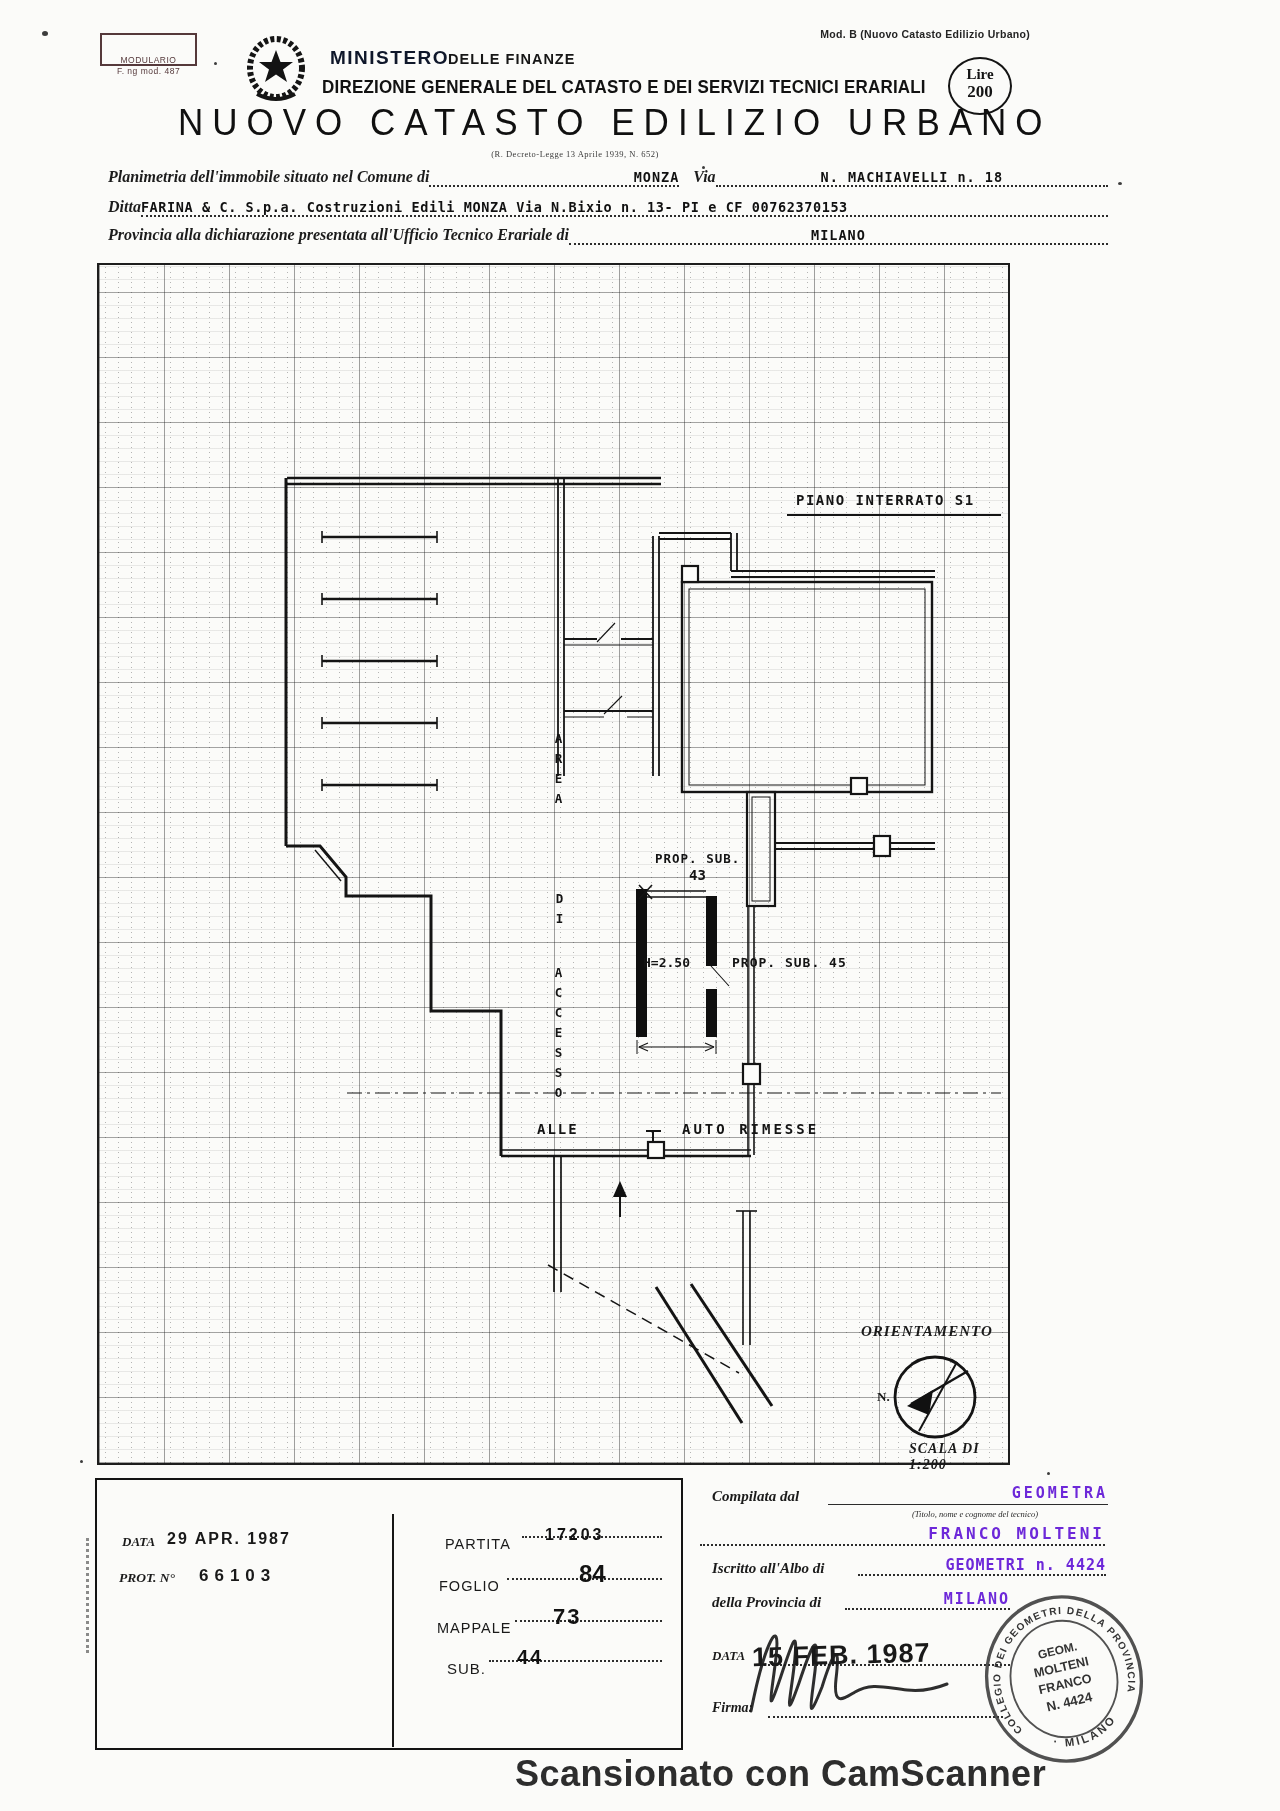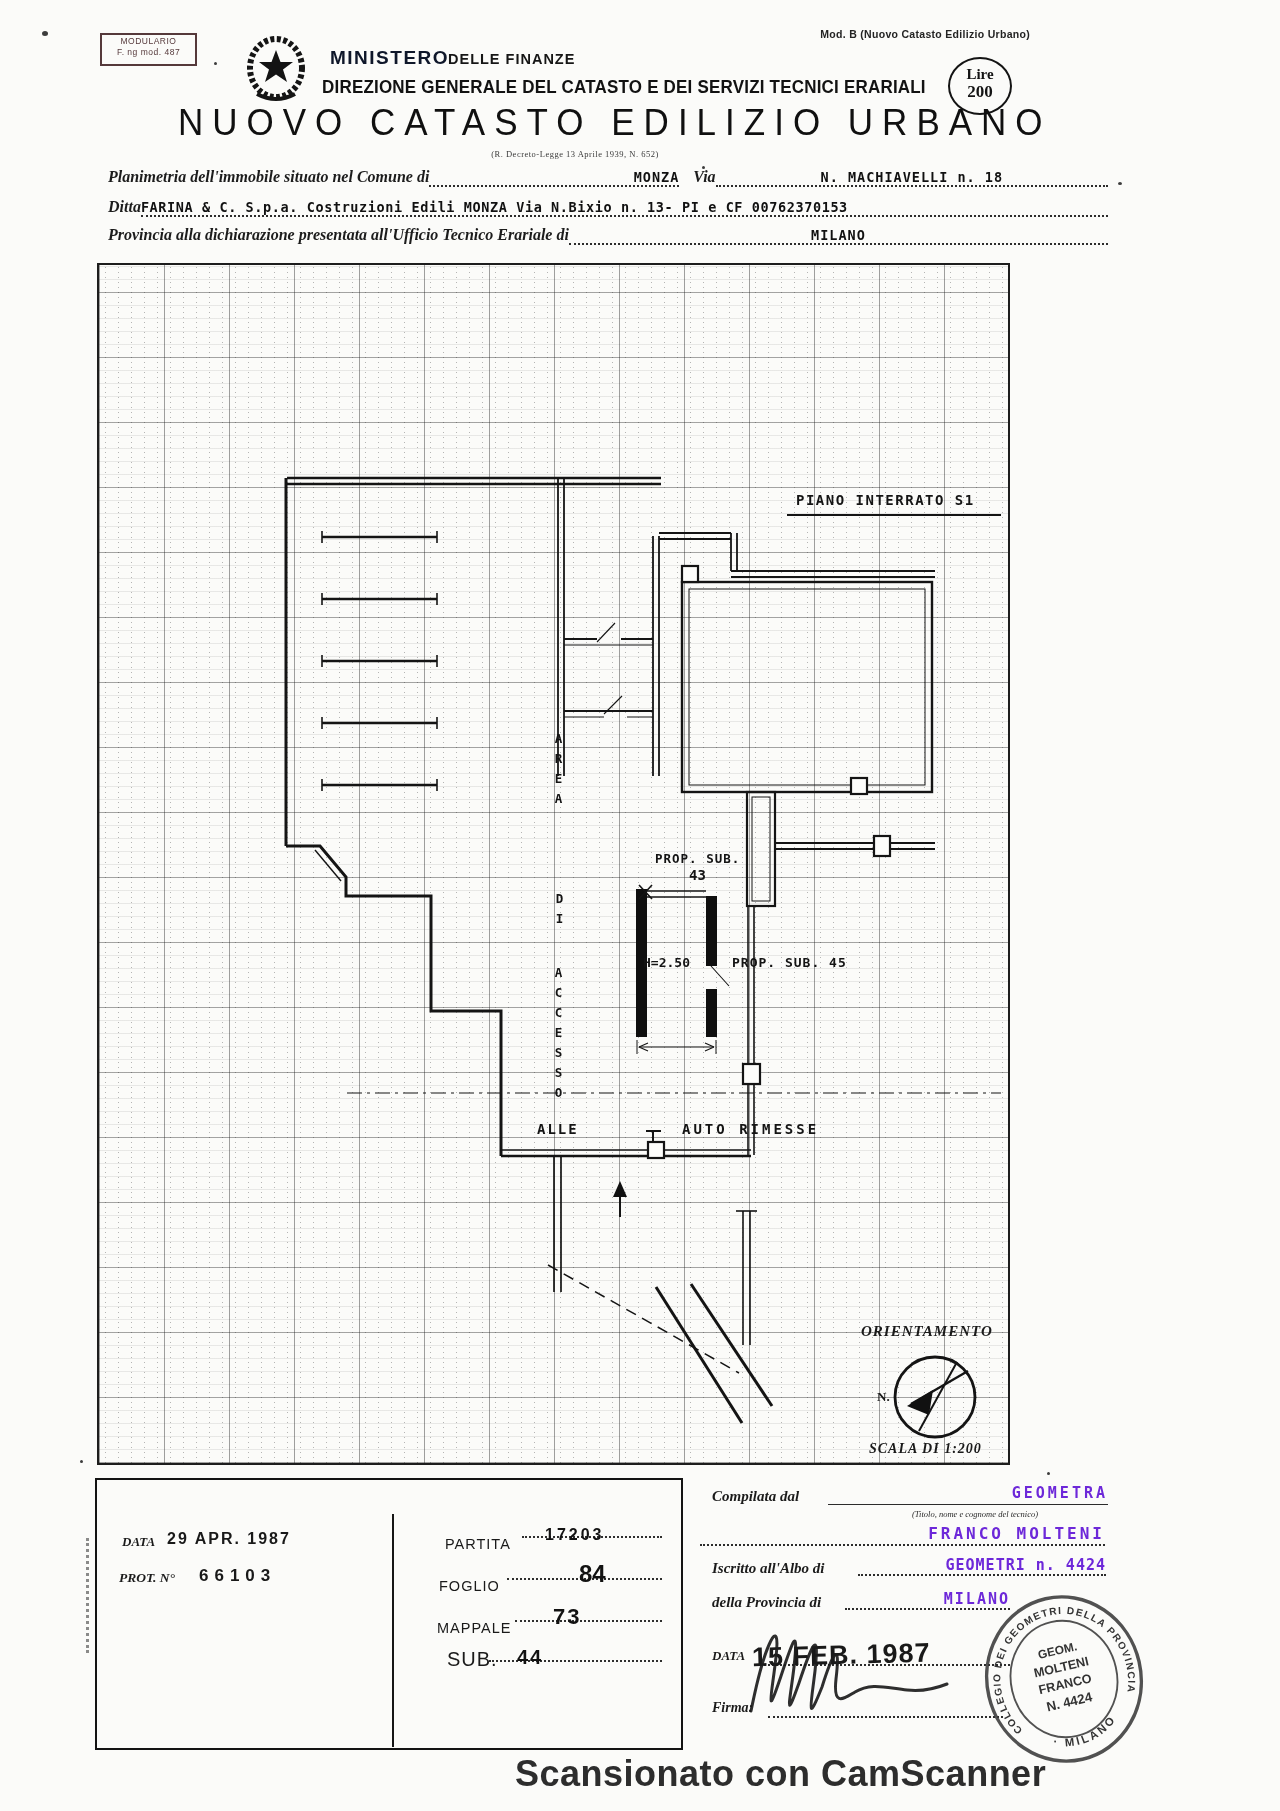--- a/index.html
+++ b/index.html
@@ -11,21 +11,21 @@
     -webkit-font-smoothing:antialiased;
   }
   .abs{position:absolute;}
   .it{font-family:"Liberation Serif","DejaVu Serif",serif;font-style:italic;}
   .serif{font-family:"Liberation Serif","DejaVu Serif",serif;}
   .dotline{border-bottom:2px dotted #2c2c2c;}
   .solidline{border-bottom:1.5px solid #2c2c2c;}
 
   
   .modulario{left:100px;top:33px;width:97px;height:33px;border:2px solid #55393b;
-    color:#55393b;text-align:center;font-size:8.5px;line-height:11px;padding-top:1px;
+    color:#55393b;text-align:center;font-size:8.5px;line-height:11px;padding-top:20px;
     letter-spacing:.5px;box-sizing:border-box;}
   .modb{left:770px;top:28px;width:260px;font-family:Liberation Sans, sans-serif;
     font-size:10.5px;color:#232323;text-align:right;letter-spacing:.3px;font-weight:bold;}
   .ministry1{left:330px;top:47px;font-size:19px;letter-spacing:1.5px;font-weight:bold;color:#0f172a;}
   .ministry2{left:448px;top:51px;font-size:14.5px;letter-spacing:1px;font-weight:bold;color:#161616;}
   .direction{left:322px;top:76px;font-size:17px;font-weight:bold;letter-spacing:.2px;
     color:#121212;transform:scaleY(1.12);transform-origin:left top;}
   .lire{left:948px;top:57px;width:64px;height:58px;border:2.5px solid #141414;border-radius:50%;
     text-align:center;font-family:"Liberation Serif",serif;color:#141414;box-sizing:border-box;padding-top:8px;}
   .lire .l1{font-size:15px;font-weight:bold;line-height:15px;display:block;}
@@ -214,21 +214,21 @@
   <div class="plantext" style="left:590px;top:602px;font-size:14px;">43</div>
 
   <div class="plantext" style="left:544px;top:690px;font-size:13px;">H=2.50</div>
   <div class="plantext" style="left:633px;top:690px;font-size:13px;letter-spacing:1px;">PROP. SUB. 45</div>
 
   <div class="plantext" style="left:438px;top:856px;font-size:14px;letter-spacing:2px;">ALLE</div>
   <div class="plantext" style="left:583px;top:856px;font-size:14px;letter-spacing:3px;">AUTO RIMESSE</div>
 
   <div class="abs it" style="left:762px;top:1058px;font-size:15px;font-weight:bold;letter-spacing:1px;">ORIENTAMENTO</div>
   <div class="abs serif" style="left:778px;top:1124px;font-size:13px;font-weight:bold;">N.</div>
-  <div class="abs it" style="left:770px;top:1176px;font-size:14px;font-weight:bold;letter-spacing:1px;">SCALA DI 1:200</div>
+  <div class="abs it" style="left:810px;top:1176px;font-size:14px;font-weight:bold;letter-spacing:1px;">SCALA DI 1:200</div>
 </div>
 
 <div class="abs annotbox">
   <div class="vdivider"></div>
 
   <div class="rlabel" style="left:25px;top:54px;font-size:13px;">DATA</div>
   <div class="abs stampdate" style="left:70px;top:50px;font-size:16px;letter-spacing:2px;">29 APR. 1987</div>
 
   <div class="rlabel" style="left:22px;top:90px;font-size:13.5px;">PROT. N°</div>
   <div class="abs stampdate" style="left:102px;top:86px;font-size:17px;letter-spacing:6px;">66103</div>
@@ -238,21 +238,21 @@
   <div class="abs handnum" style="left:448px;top:46px;font-size:16px;letter-spacing:3px;">17203</div>
 
   <div class="abs" style="left:342px;top:98px;font-size:14.5px;letter-spacing:1px;">FOGLIO</div>
   <div class="leader" style="left:410px;top:98px;width:155px;"></div>
   <div class="abs handnum" style="left:482px;top:80px;font-size:24px;">84</div>
 
   <div class="abs" style="left:340px;top:140px;font-size:14.5px;letter-spacing:1px;">MAPPALE</div>
   <div class="leader" style="left:418px;top:140px;width:147px;"></div>
   <div class="abs handnum" style="left:456px;top:124px;font-size:22px;letter-spacing:2px;">73</div>
 
-  <div class="abs" style="left:350px;top:168px;font-size:20px;letter-spacing:1px;">SUB.</div>
+  <div class="abs" style="left:350px;top:180px;font-size:15px;letter-spacing:1px;">SUB.</div>
   <div class="leader" style="left:392px;top:180px;width:173px;"></div>
   <div class="abs handnum" style="left:420px;top:166px;font-size:20px;letter-spacing:2px;">44</div>
 </div>
 
 <div class="rlabel" style="left:712px;top:1488px;">Compilata dal</div>
 <div class="rvalue solidline" style="left:828px;top:1484px;width:280px;font-size:15px;letter-spacing:3px;padding-bottom:2px;">GEOMETRA</div>
 <div class="abs it" style="left:855px;top:1509px;width:240px;text-align:center;font-size:8.5px;color:#2a2a2a;">(Titolo, nome e cognome del tecnico)</div>
 
 <div class="rvalue dotline" style="left:700px;top:1524px;width:405px;font-size:16px;letter-spacing:3px;padding-bottom:1px;">FRANCO MOLTENI</div>
 

